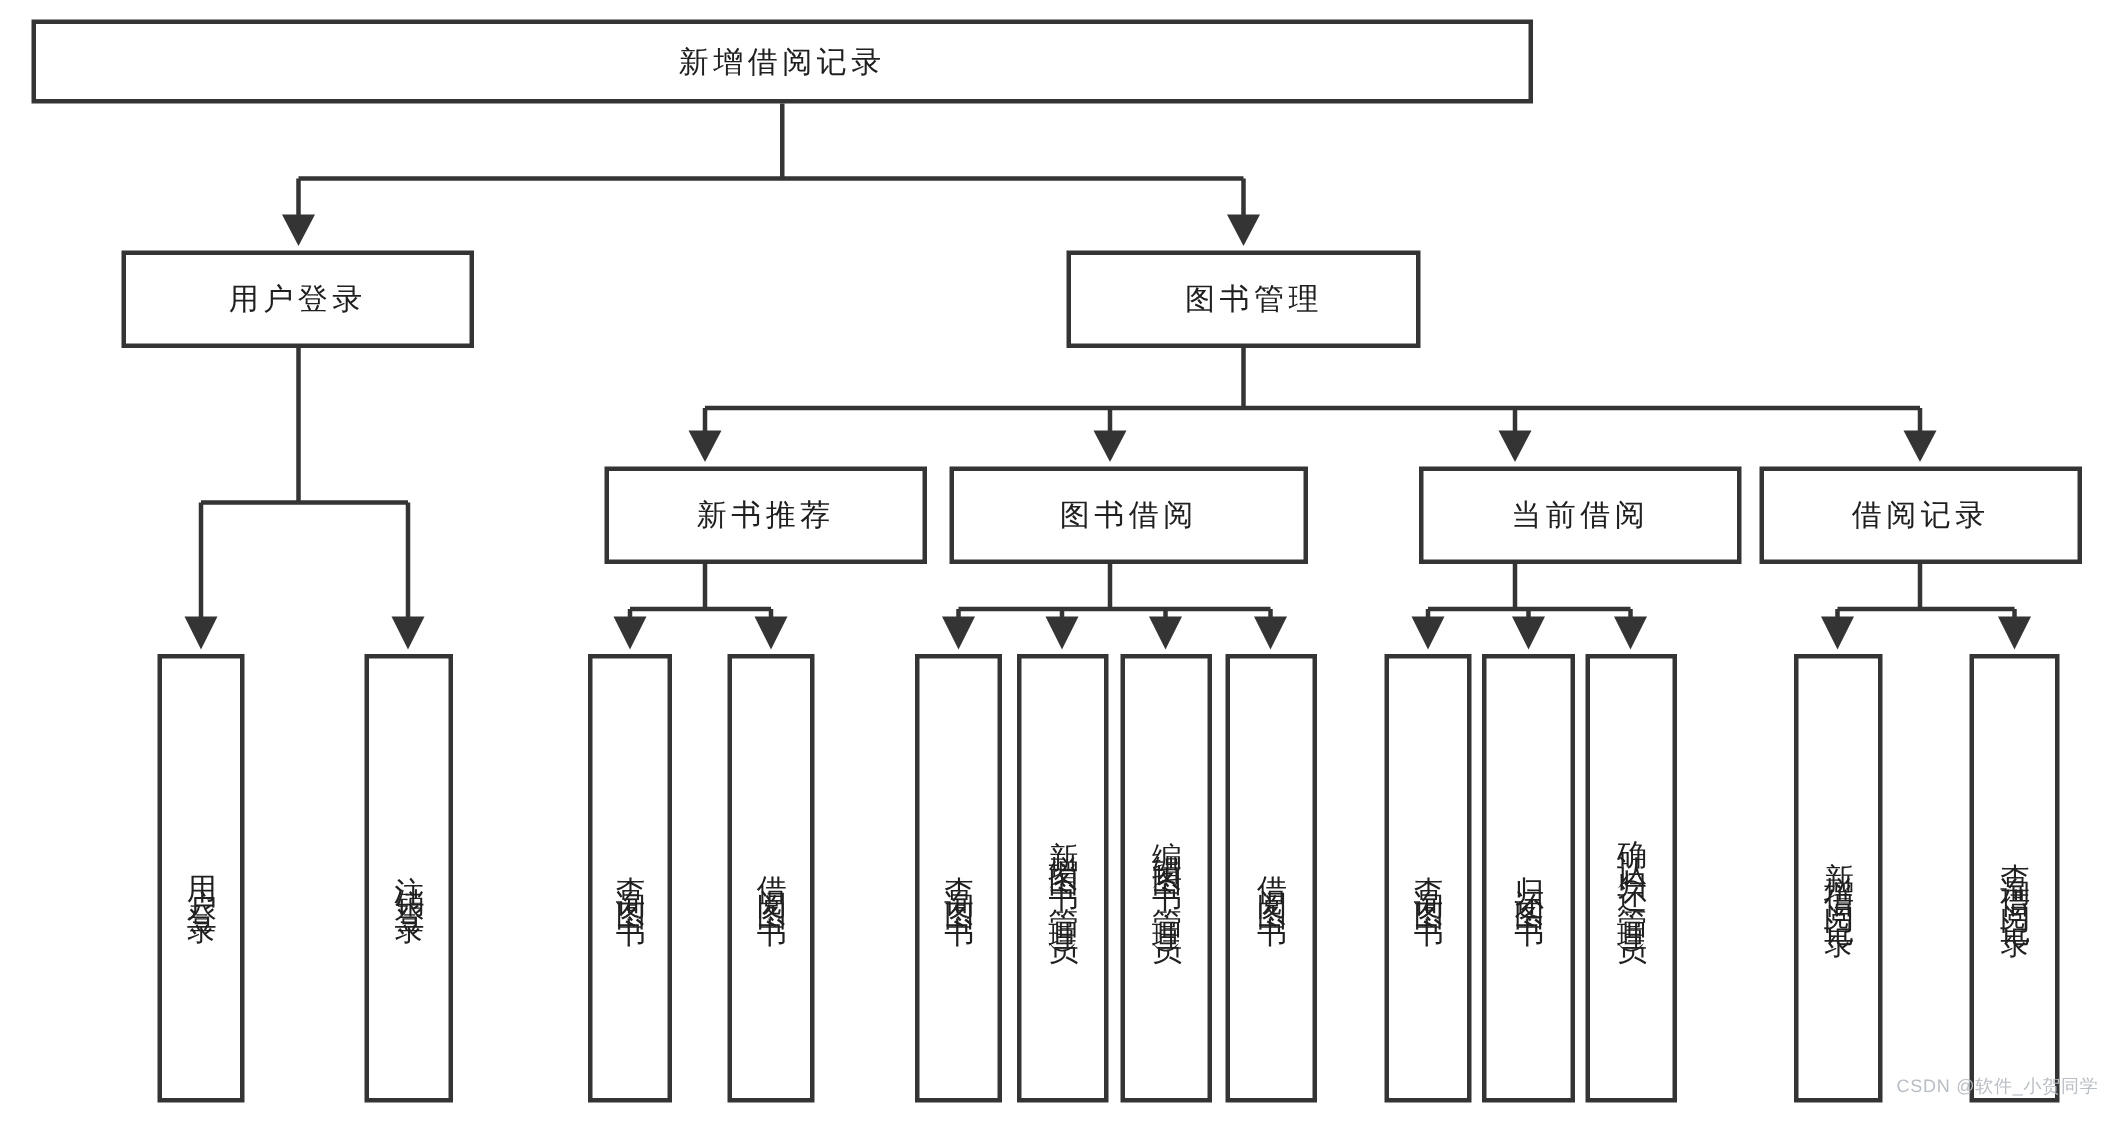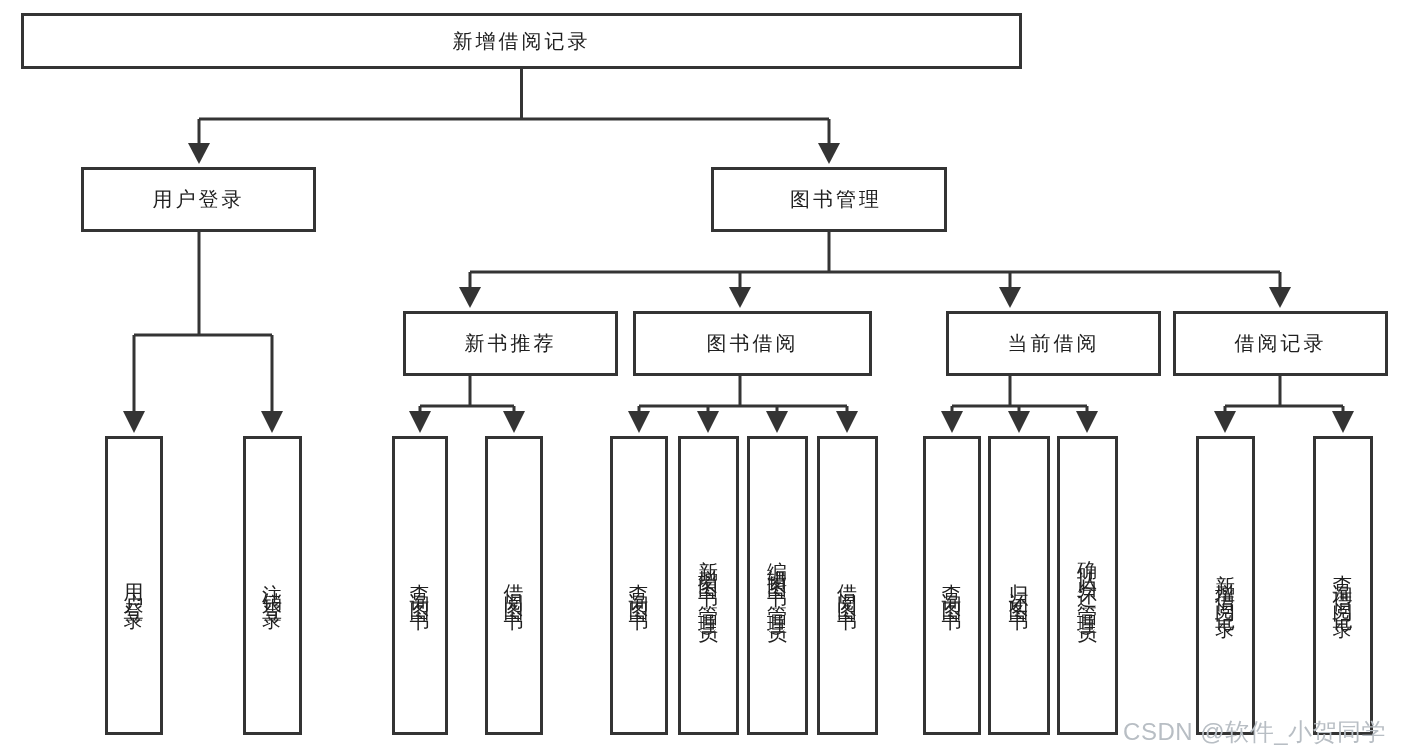--- a/index.html
+++ b/index.html
@@ -50,22 +50,22 @@
     writing-mode: vertical-rl;
     text-orientation: mixed;
     font-size: 20px;
     letter-spacing: 9px;
     line-height: 1;
     white-space: nowrap;
   }
   .watermark {
     position: absolute;
     top: 716px;
-    right: 19px;
-    font-size: 24px;
+    right: 6px;
+    font-size: 12px;
     letter-spacing: 0.5px;
     color: var(--wm);
     white-space: nowrap;
     z-index: 5;
   }
 </style>
 </head>
 <body>
 
 <div id="canvas">

